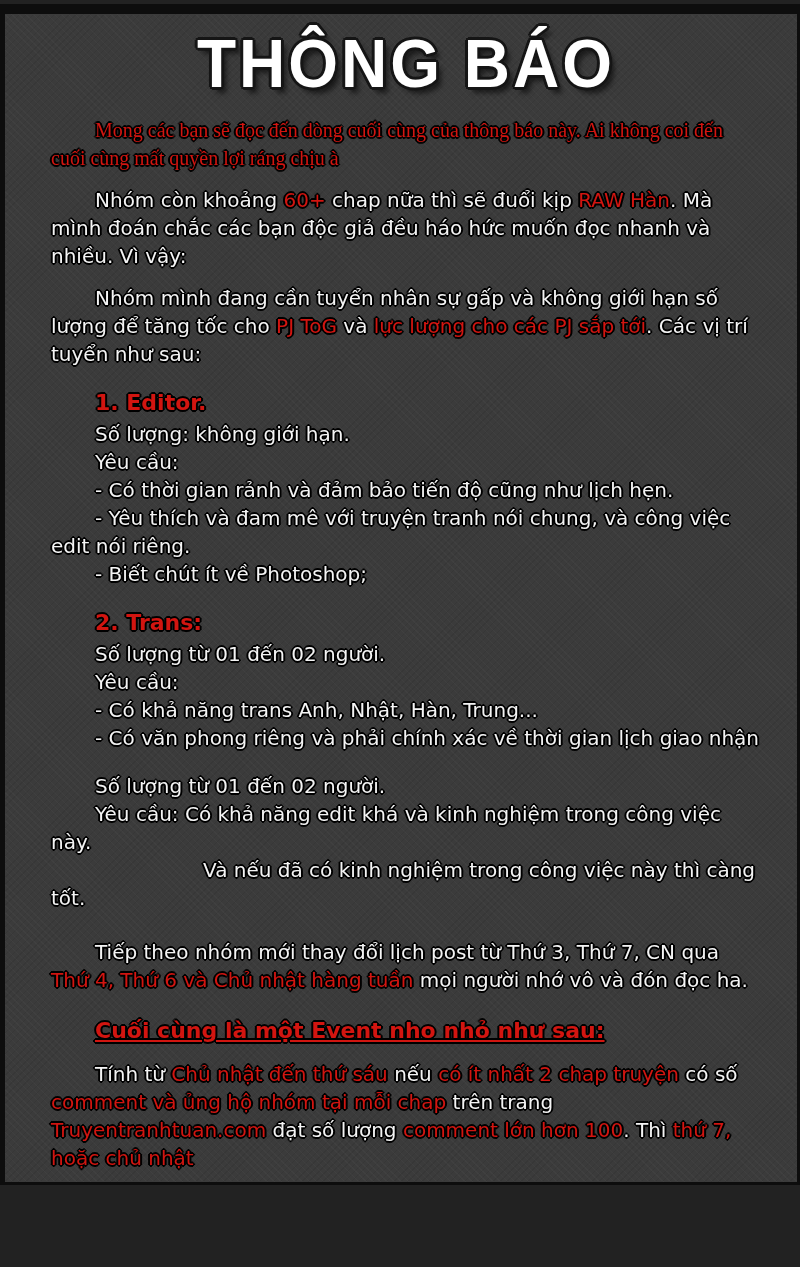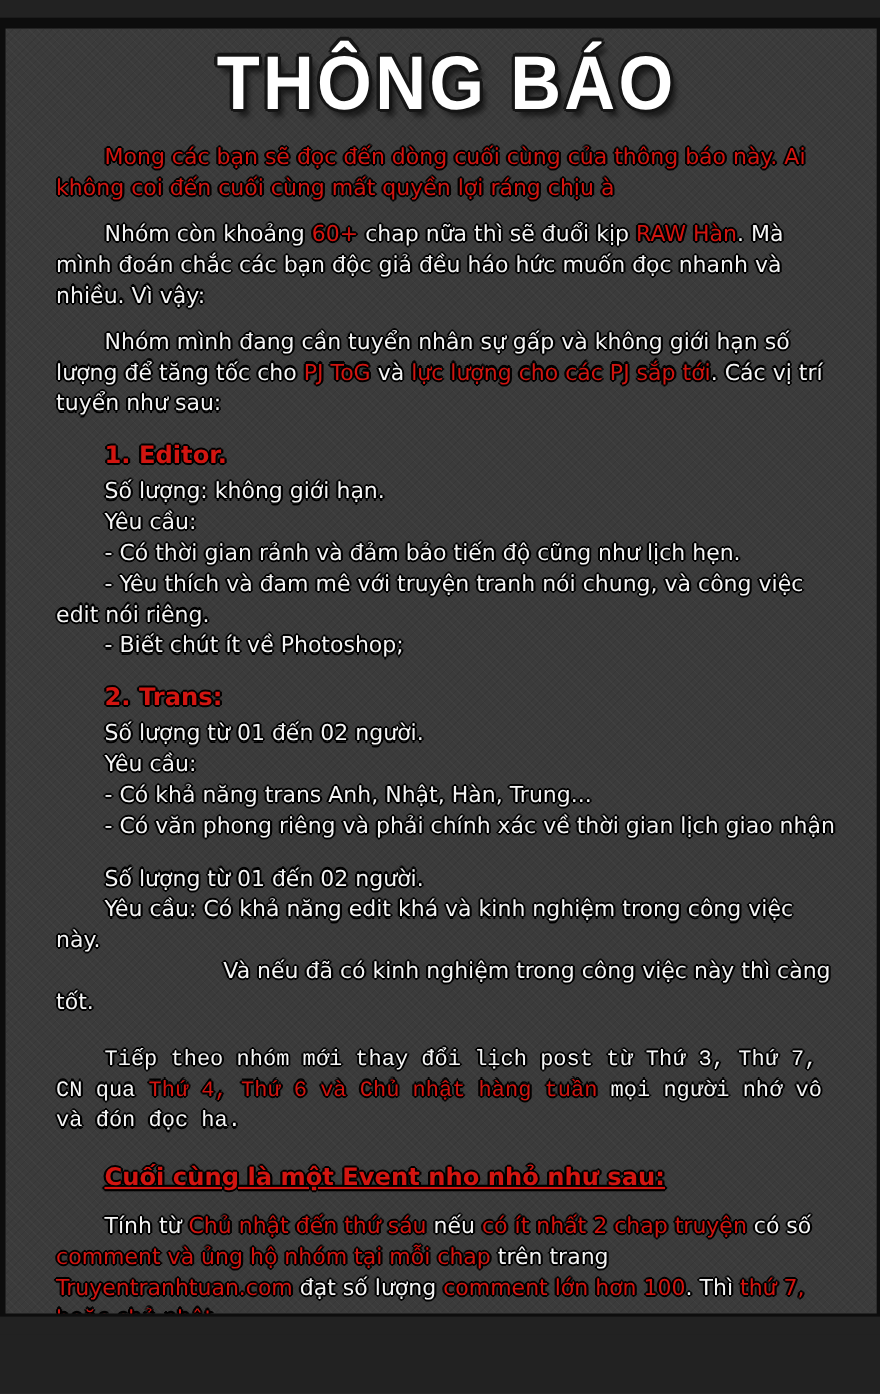--- a/index.html
+++ b/index.html
@@ -1,19 +1,19 @@
 <!DOCTYPE html>
 <html style="--red: #d21510; --bg: #3b3b3b; --border: #0d0d0d; --white: #f4f4f4; --glow: #b9bd77;"><head>
 <meta charset="utf-8">
 <style>
   html,body{margin:0;padding:0;background:#222;}
   .page{
     position:relative;
     width:800px;height:1181px;box-sizing:border-box;
-    margin:16px auto;
+    margin:4px auto;
     background:
       repeating-linear-gradient(45deg, rgba(255,255,255,0.025) 0 1px, transparent 1px 5px),
       repeating-linear-gradient(135deg, rgba(0,0,0,0.07) 0 1px, transparent 1px 5px),
       var(--bg,#3b3b3b);
     border:3px solid var(--border,#0d0d0d);
     border-top-width:10px;border-left-width:5px;
     overflow:hidden;
     font-family:"DejaVu Sans",sans-serif;
     color:var(--white,#f4f4f4);
     font-size:20px;line-height:28px;
@@ -31,39 +31,39 @@
     letter-spacing:3px;
     color:#ffffff;
     transform:scaleY(1.08);
     text-shadow:
       3px 0 0 #151515,-3px 0 0 #151515,0 3px 0 #151515,0 -3px 0 #151515,
       2px 2px 0 #151515,-2px 2px 0 #151515,2px -2px 0 #151515,-2px -2px 0 #151515,
       5px 6px 5px rgba(0,0,0,0.55);
   }
   .para{margin:14px 0 0 0;}
   .indent{text-indent:44px;}
-  .red, .red span{color:var(--red,#d21510);}
+  .red, .red span{color:var(--red,#d21510);font-family:Liberation Serif, serif;}
   span.run-red{color:var(--red,#d21510);}
   .job{margin-top:20px;}
   .job-heading{
     margin:0 0 2px 44px;
     font-size:22px;line-height:30px;
     font-weight:bold;
     color:var(--red,#d21510);
   }
   .job-line{margin:0;padding-left:0;text-indent:44px;}
   .job-line.extra{text-indent:152px;}
   .event-heading{
     margin:22px 0 0 44px;
     font-size:22px;line-height:30px;
     font-weight:bold;
     color:var(--red,#d21510);
     text-decoration:underline;
   }
-  .schedule{margin-top:26px;font-family:Liberation Mono, monospace;}
+  .schedule{margin-top:26px;}
 </style>
 </head>
 <body>
 
 <div class="page">
   <div class="content">
 
     <h1 class="title">THÔNG BÁO</h1>
 
     <p class="para indent red">Mong các bạn sẽ đọc đến dòng cuối cùng của thông báo này. Ai không coi đến cuối cùng mất quyền lợi ráng chịu à</p>

